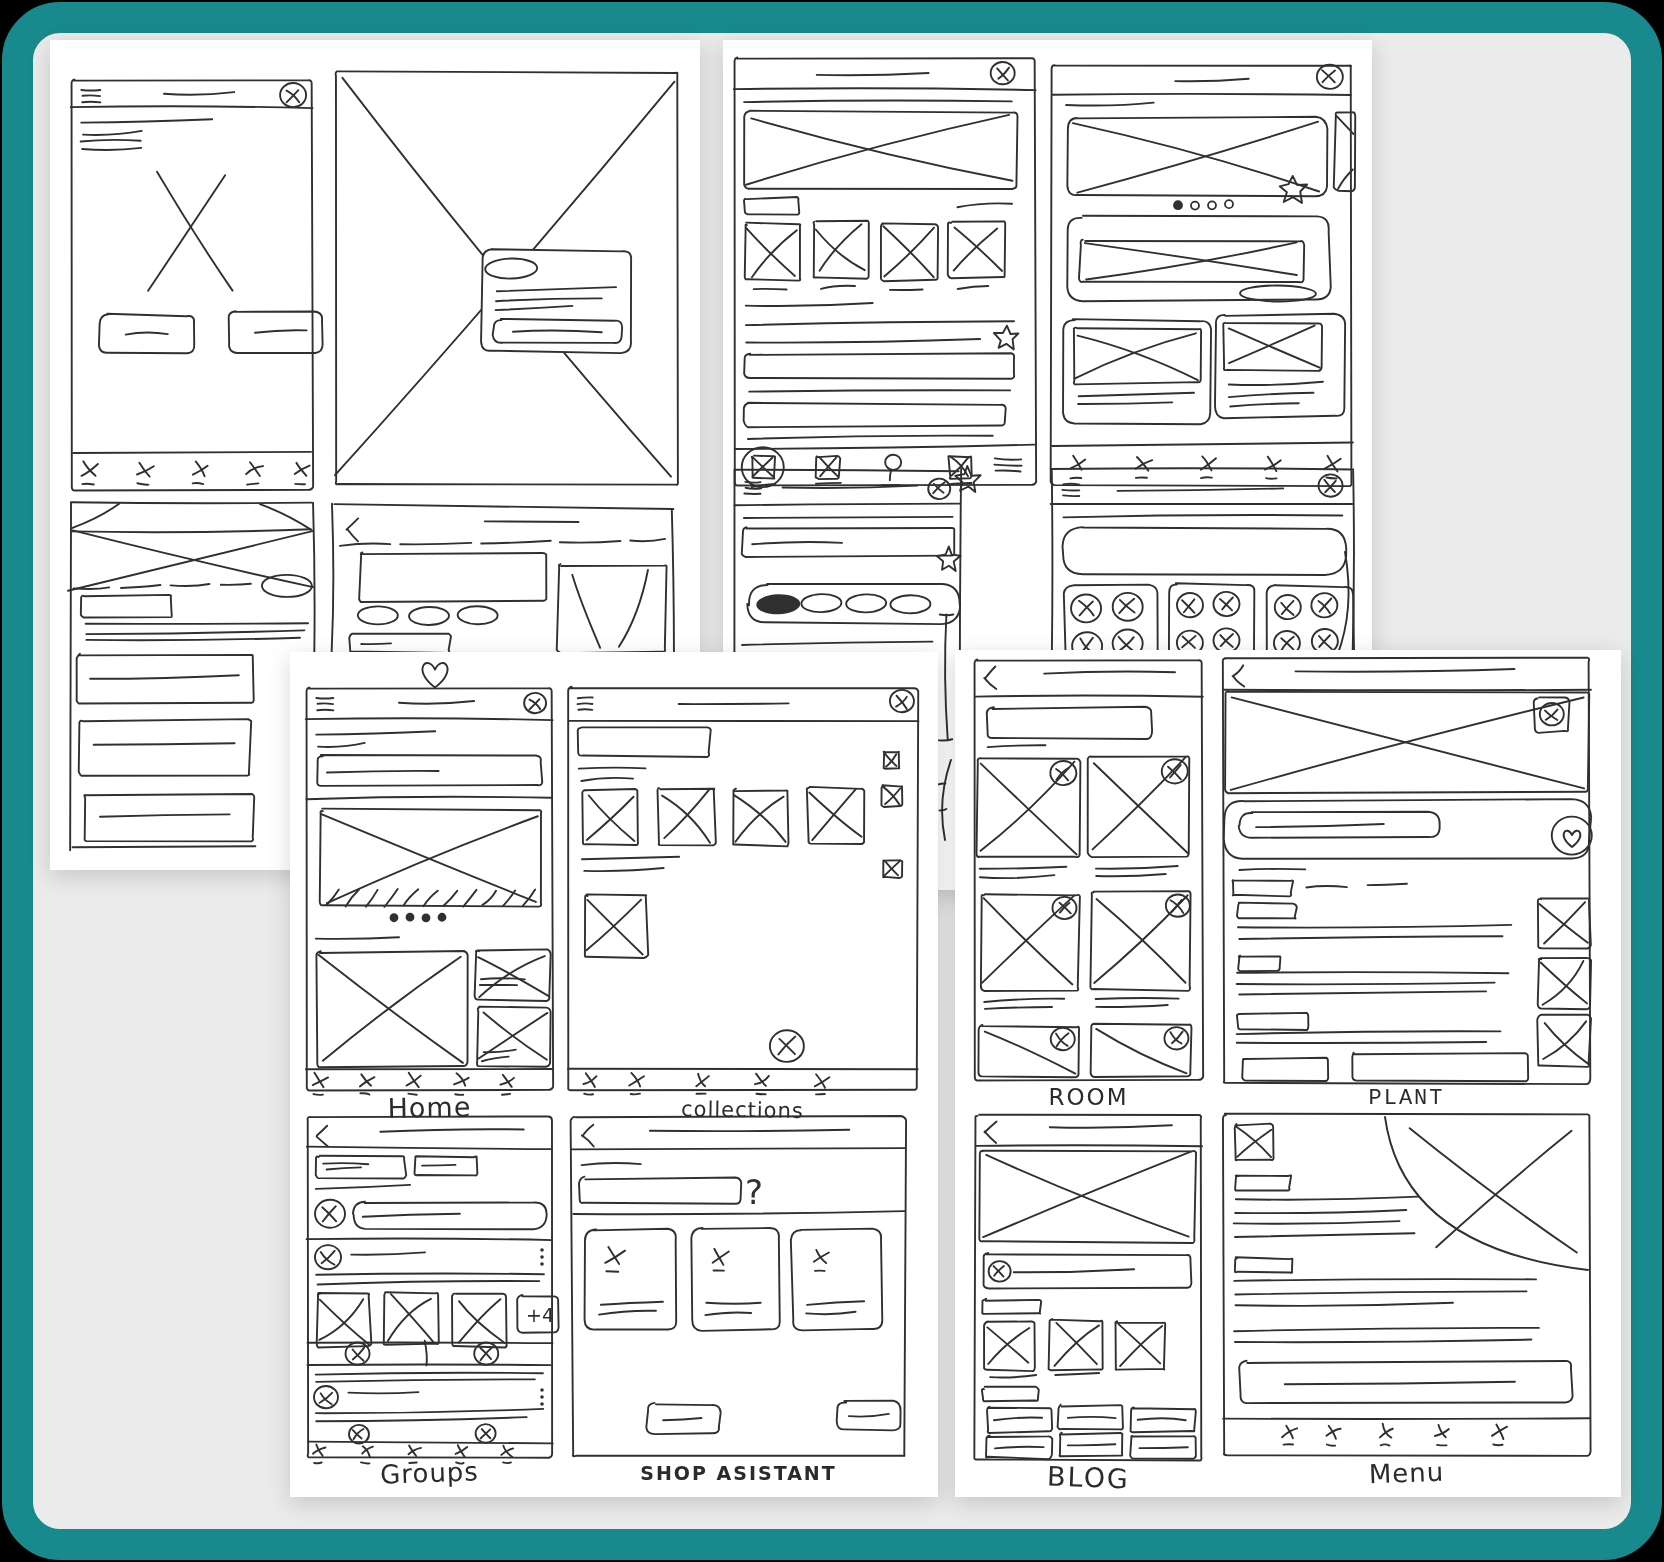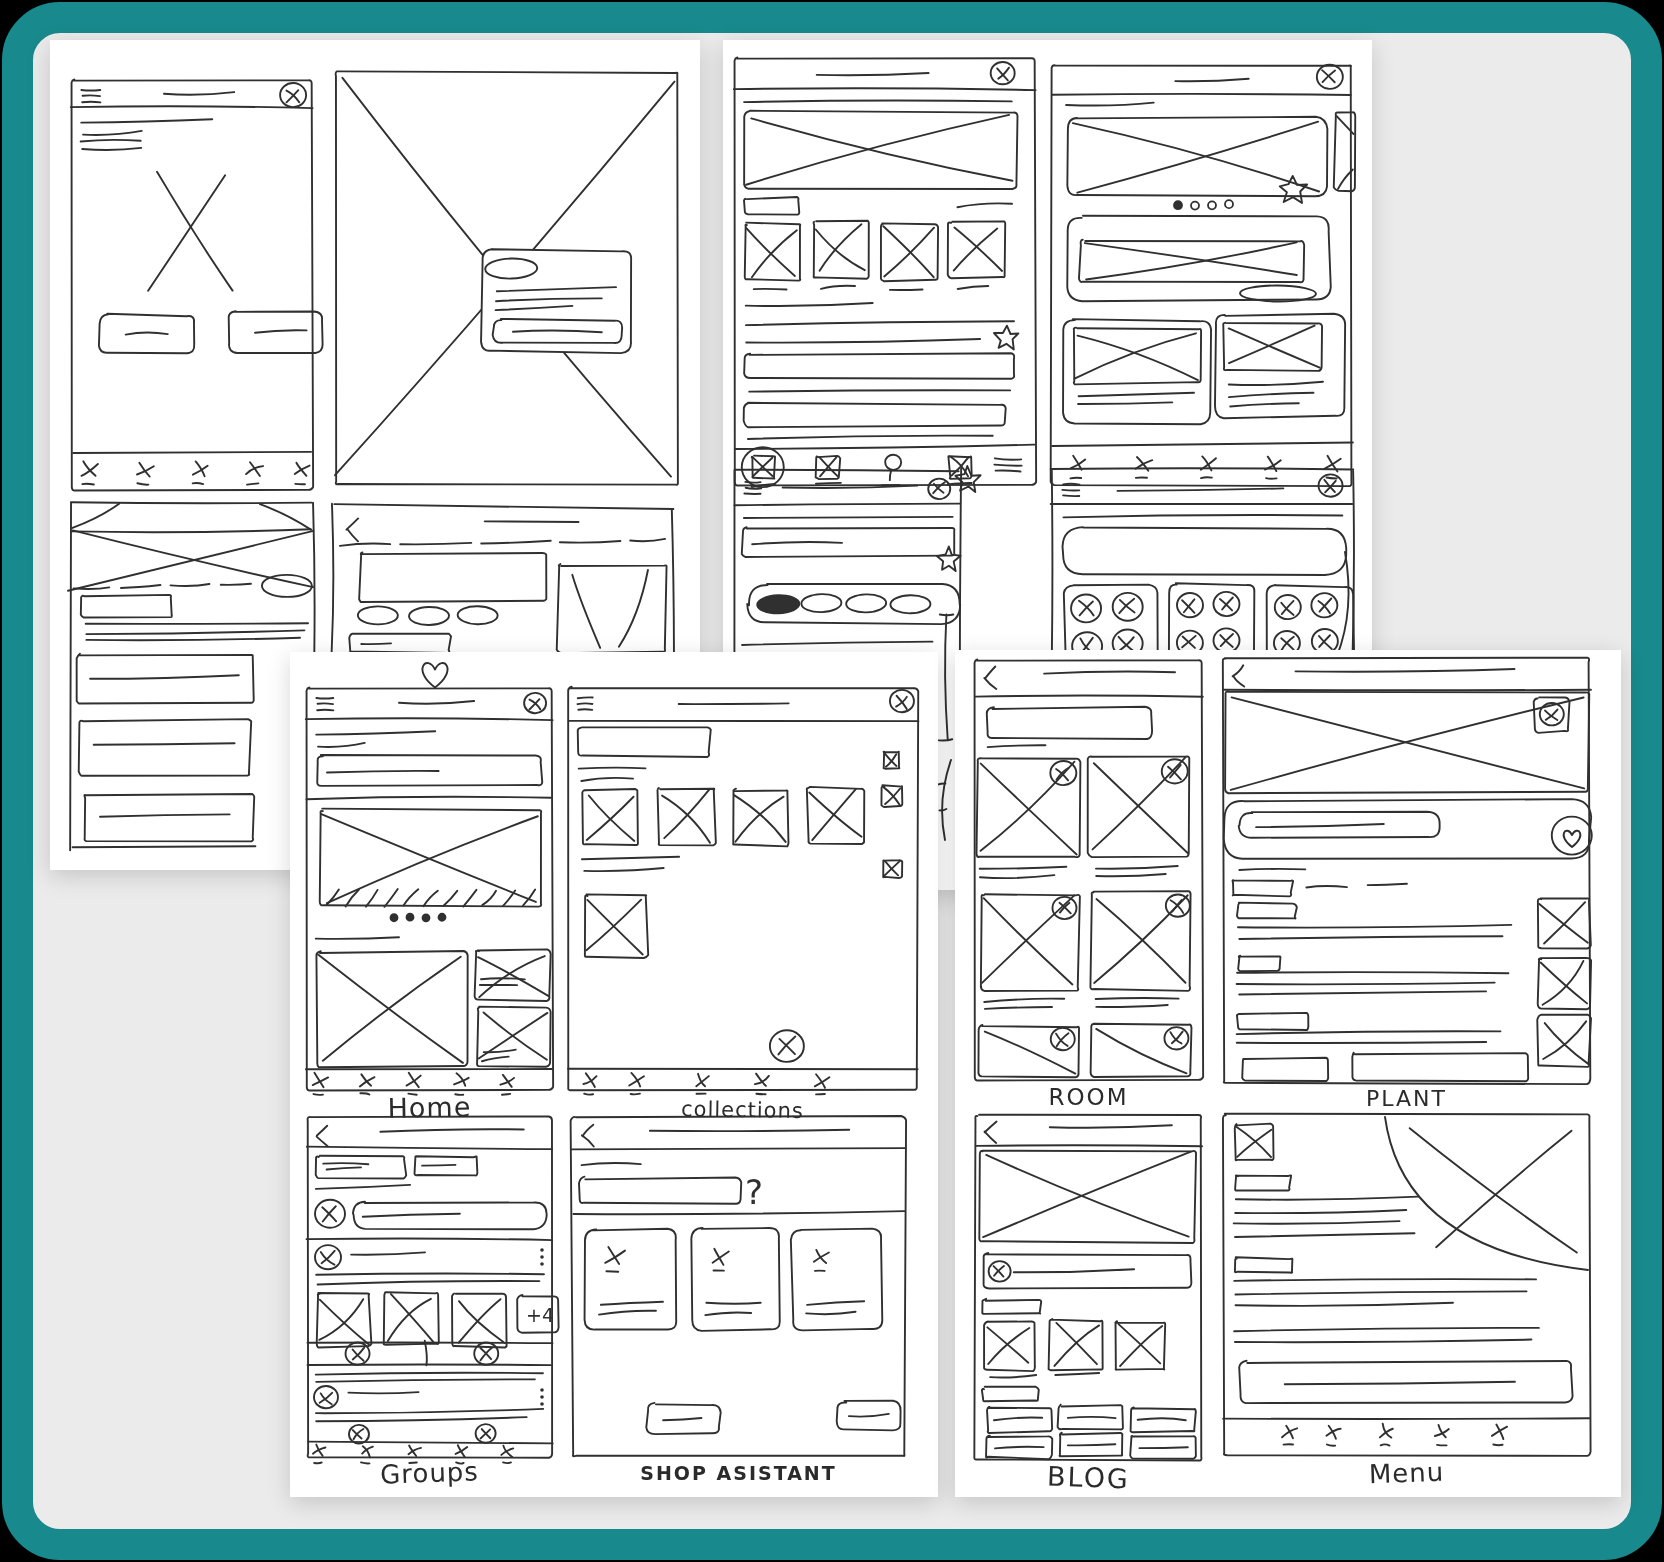--- a/index.html
+++ b/index.html
@@ -8,21 +8,21 @@
   .mat{position:absolute;left:2px;top:2px;right:2px;bottom:2px;
        border:31px solid #18898c;border-radius:58px;background:#ebebeb;}
   .sheet{position:absolute;background:#fff;box-shadow:0 6px 22px rgba(0,0,0,.16);}
   .sheet svg{display:block;}
   .sk-label{position:absolute;text-align:center;color:#2b2b2b;letter-spacing:1px;}
   .lbl-home{left:17px;top:440px;width:245px;font-size:27px;transform:rotate(-1deg);}
   .lbl-collections{left:278px;top:446px;width:349px;font-size:21px;transform:rotate(1deg);}
   .lbl-groups{left:17px;top:806px;width:245px;font-size:26px;transform:rotate(-2deg);}
   .lbl-shop{left:282px;top:810px;width:333px;font-size:19px;letter-spacing:2px;font-weight:bold;}
   .lbl-room{left:20px;top:434px;width:227px;font-size:23px;letter-spacing:2px;}
-  .lbl-plant{left:268px;top:436px;width:367px;font-size:22px;letter-spacing:2px;}
+  .lbl-plant{left:268px;top:436px;width:367px;font-size:22px;letter-spacing:2px;font-family:Liberation Mono, monospace;}
   .lbl-blog{left:20px;top:812px;width:227px;font-size:27px;transform:rotate(2deg);letter-spacing:2px;}
   .lbl-menu{left:268px;top:808px;width:367px;font-size:26px;transform:rotate(-2deg);}
 </style>
 </head>
 <body>
 
 <div class="stage">
   <div class="mat"></div>
 
   <div class="sheet" style="left:50px;top:40px;width:650px;height:830px">

